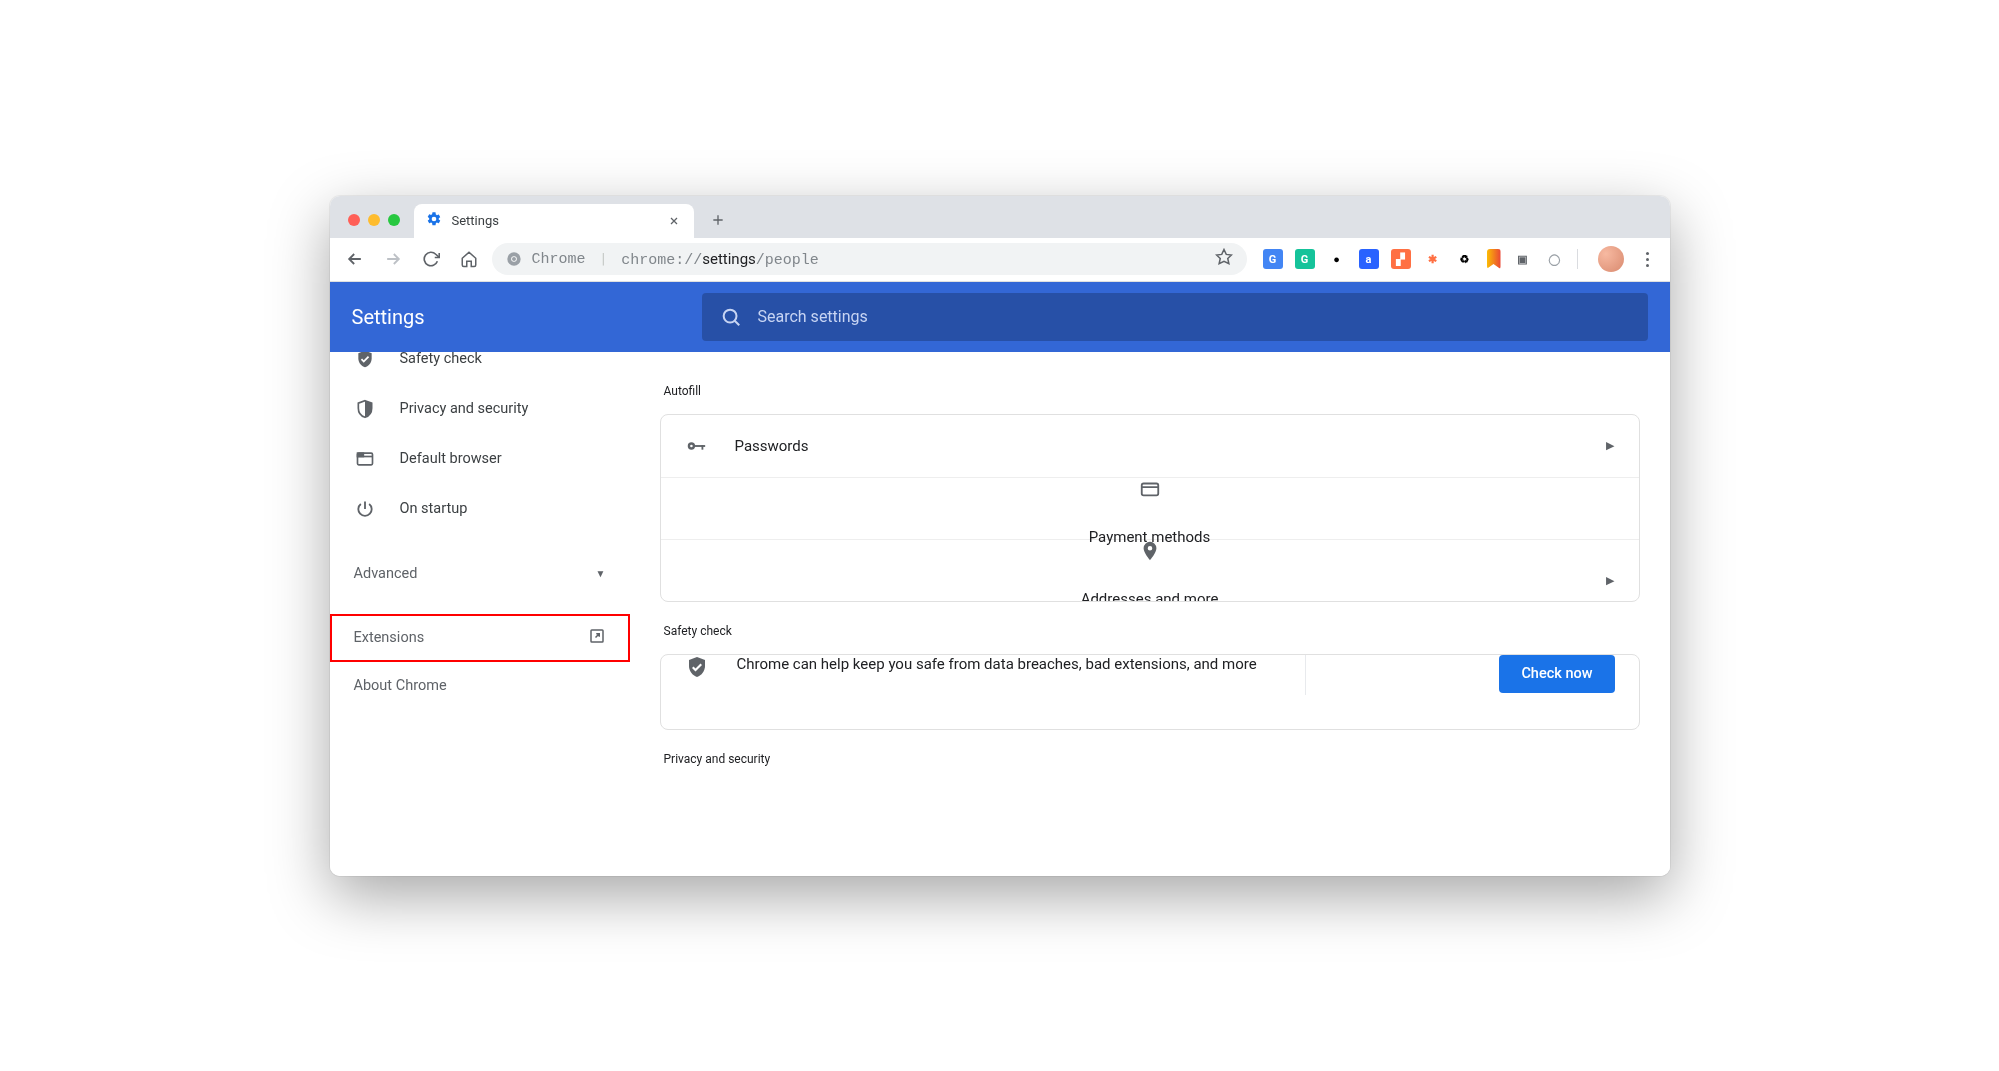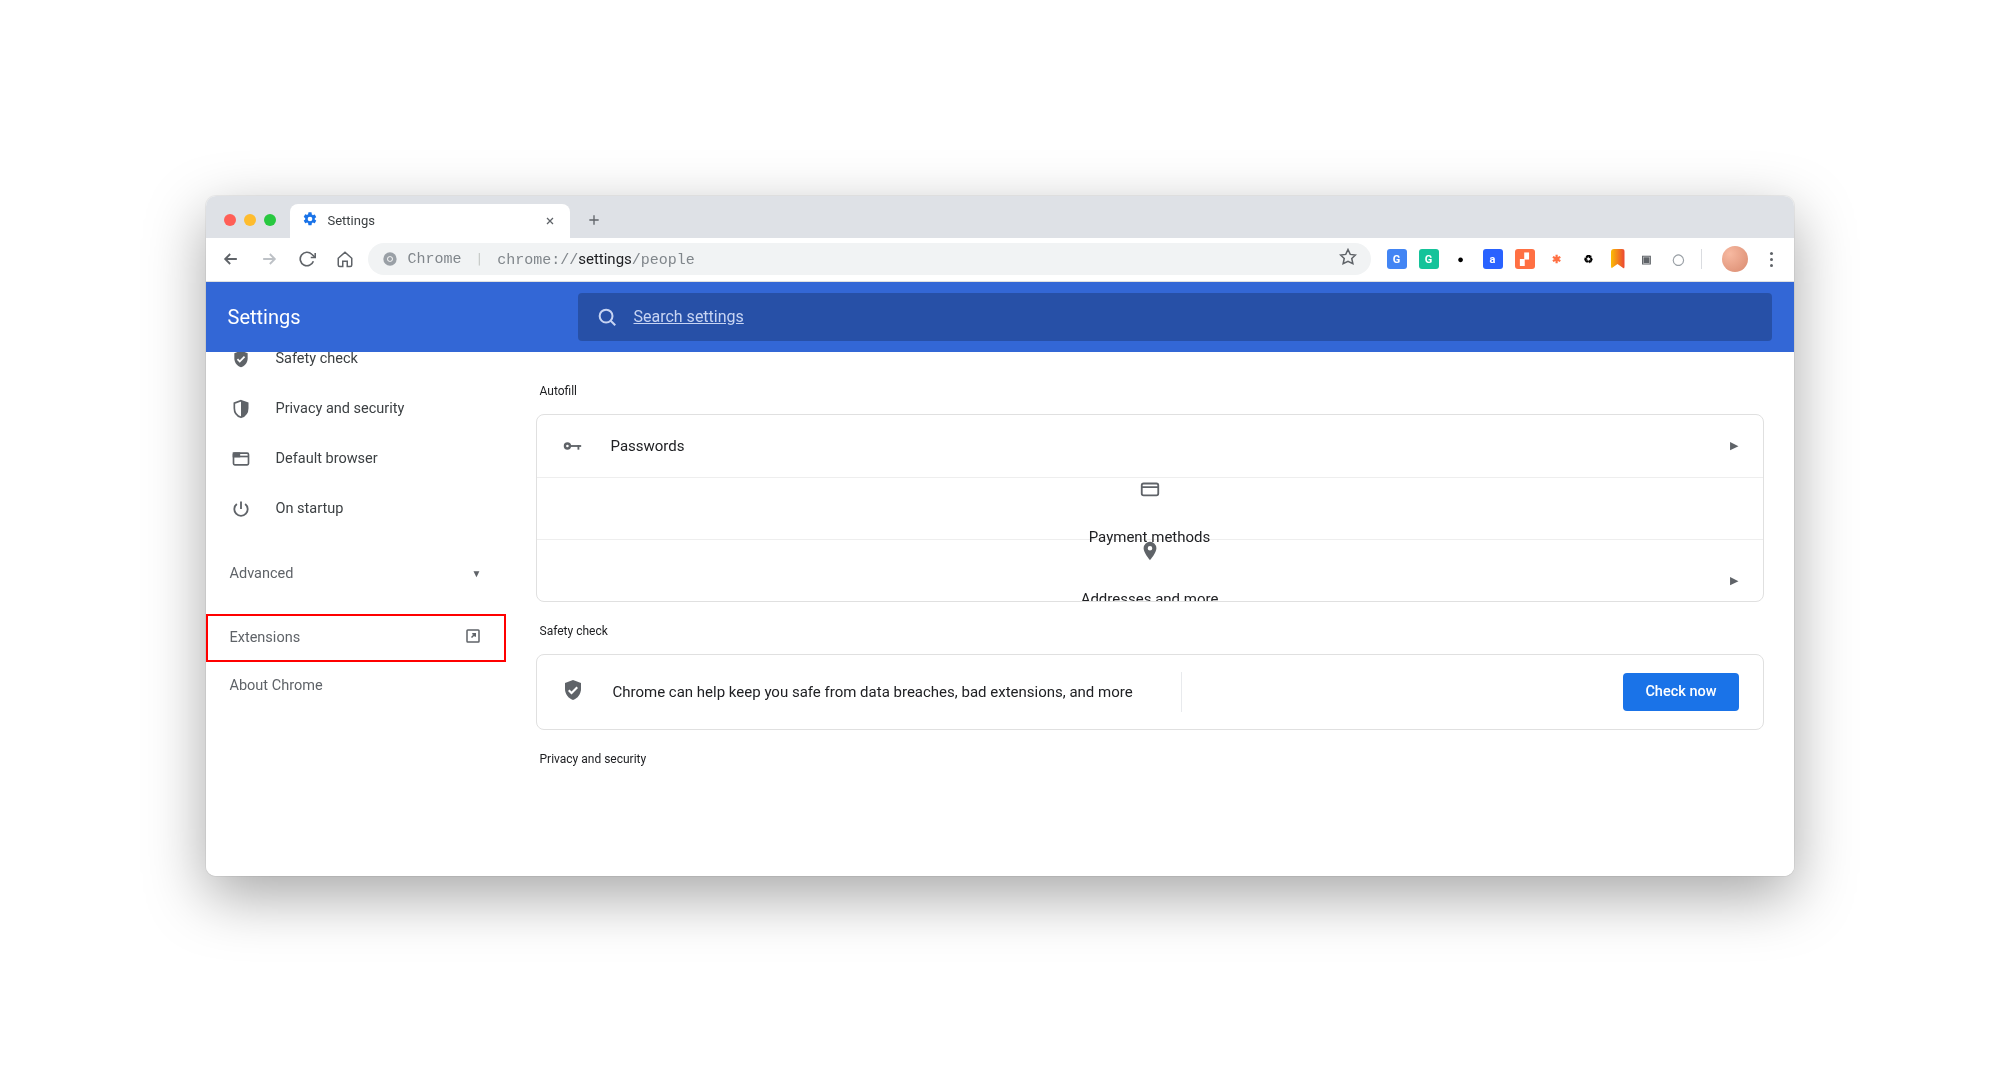--- a/index.html
+++ b/index.html
@@ -1,18 +1,18 @@
 <!DOCTYPE html>
 <html><head>
 <meta charset="utf-8">
 <style>
   * { box-sizing: border-box; margin: 0; padding: 0; font-family: -apple-system, BlinkMacSystemFont, "Segoe UI", Roboto, Arial, sans-serif; }
   body { background: #fff; display:flex; align-items:center; justify-content:center; min-height:100vh; padding:30px;}
   .window {
-    width: 1588px;
+    width: 1340px;
     height: 680px;
     background: #fff;
     border-radius: 10px;
     overflow: hidden;
     box-shadow: 0 20px 60px rgba(0,0,0,.35), 0 0 0 1px rgba(0,0,0,.05);
     display:flex;
     flex-direction:column;
     position:relative;
   }
   
@@ -93,21 +93,20 @@
     flex:1;
     height:48px;
     background:rgba(0,0,0,.22);
     border-radius:4px;
     display:flex;
     align-items:center;
     padding:0 18px;
     gap:16px;
     color:#c7d4f3;
     font-size:16px;
-    text-decoration:underline;
   }
   .search-settings svg { color:#c7d4f3;}
   
   .content {
     flex:1;
     display:flex;
     background:#fff;
     overflow:hidden;
   }
   .sidebar {
@@ -167,21 +166,20 @@
     color:#202124;
   }
   .card-row + .card-row { border-top:1px solid #eee;flex-direction:column;}
   .card-row .ric { width:22px;color:#5f6368;display:flex;align-items:center;justify-content:center;}
   .card-row .arrow { margin-left:auto; color:#5f6368; font-size:11px;}
   .safety-card {
     border:1px solid #e0e0e0;
     border-radius:8px;
     height:76px;
     display:flex;
-    align-items:center;
     padding:0 24px;
     gap:28px;
     font-size:15px;
     color:#202124;
   }
   .safety-card .btn {
     margin-left:auto;
     background:#1a73e8;
     color:#fff;
     border:none;

